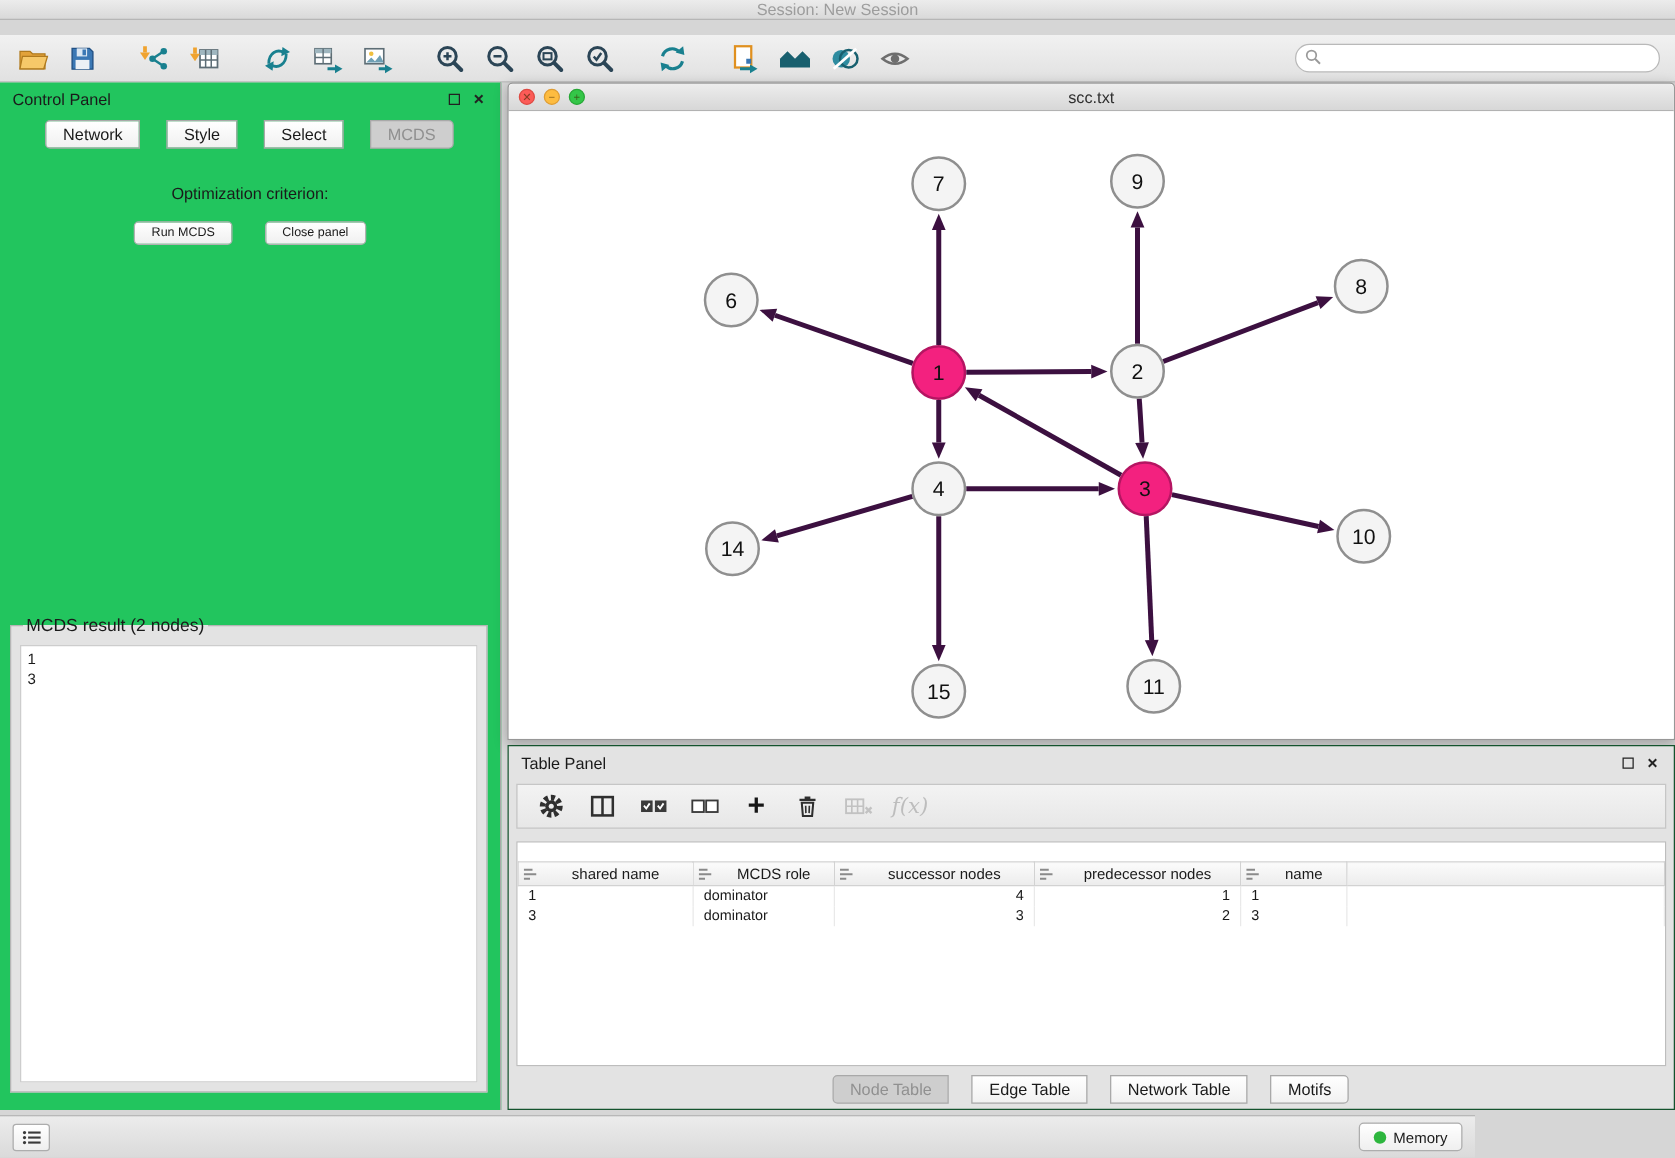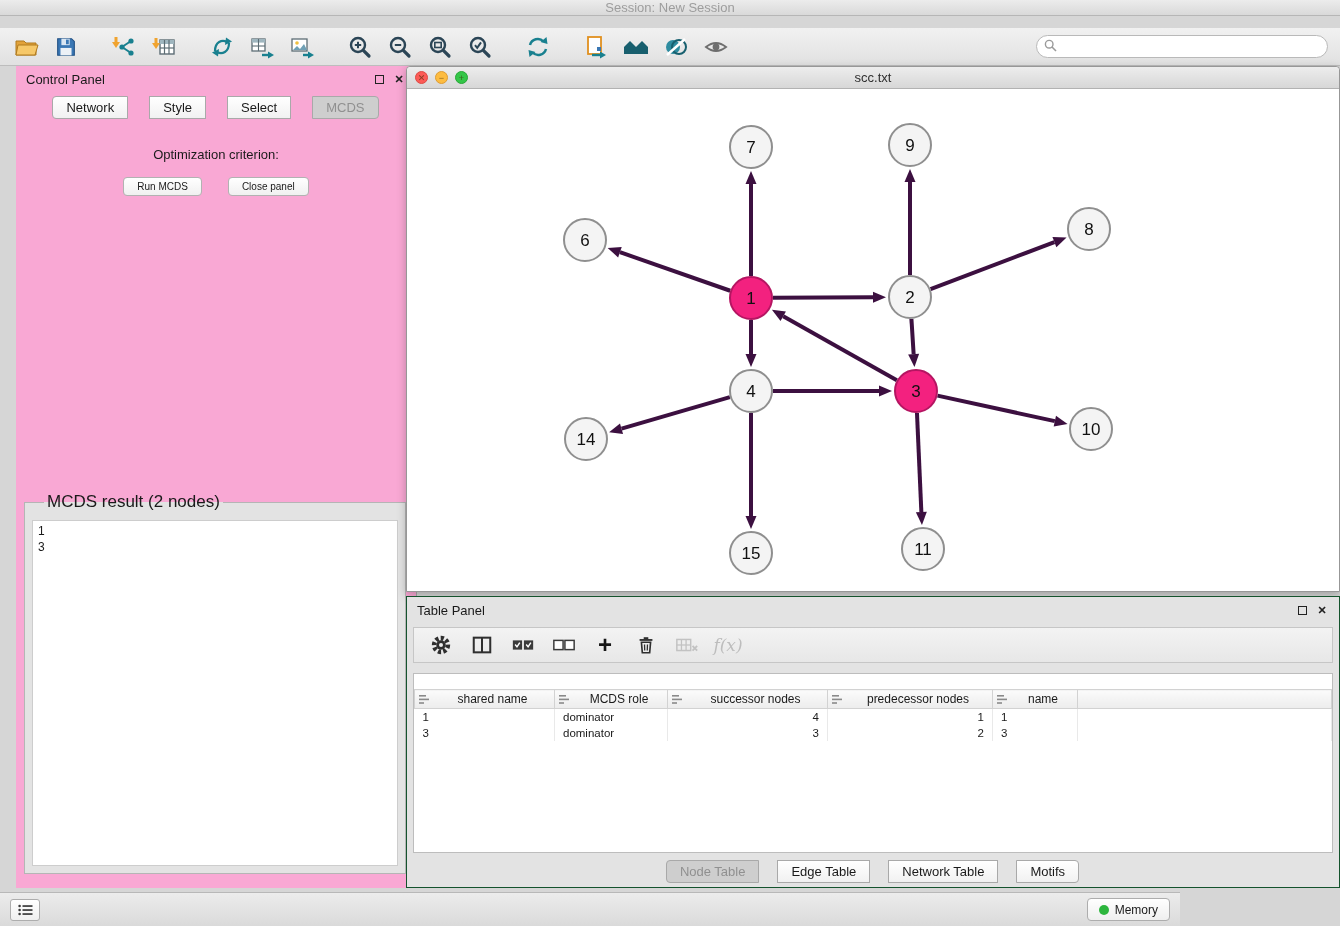--- a/index.html
+++ b/index.html
@@ -37,22 +37,22 @@
     background:#fff; border:1px solid #b9b9b9; border-radius:12px;
     display:flex; align-items:center; padding-left:7px;
   }
   .search-box input {
     border:none; outline:none; background:transparent; flex:1;
     font-family:"Liberation Sans", sans-serif; font-size:12px; padding:0 8px 0 4px;
   }
 
   
   .control-panel {
-    position:absolute; left:16px; top:66px; width:401px; height:822px;
-    background:#f9a8d4; border-right:1px solid #a8a8a8;
+    position:absolute; left:0; top:66px; width:401px; height:822px;
+    background:#22c55e; border-right:1px solid #a8a8a8;
   }
   .panel-head {
     height:26px; display:flex; align-items:center; padding:0 10px; font-size:13px;
   }
   .panel-head .spacer { flex:1; }
   .win-btn { width:14px; height:14px; display:flex; align-items:center; justify-content:center;
     margin-left:6px; cursor:pointer; color:#222; font-size:11px; font-weight:bold; }
   .float-glyph { width:9px; height:9px; border:1.5px solid #222; display:block; }
   .cp-tabs { display:flex; justify-content:center; margin-top:4px;gap:22px; }
   .seg-tab {
@@ -71,21 +71,21 @@
   .sel-arrows { position:absolute; right:5px; top:5px; }
   .cp-buttons { display:flex; justify-content:center; gap:26px; margin-top:15px; }
   .mac-btn {
     background:linear-gradient(#ffffff,#f0f0f0); border:1px solid #b2b2b2; border-radius:4px;
     font-family:"Liberation Sans", sans-serif; font-size:10px; padding:3px 13px; cursor:pointer; color:#1a1a1a;
   }
   .result-box {
     position:absolute; left:8px; top:426px; width:382px; height:382px;
     border:1px solid #b5b5b5; background:#e3e3e3; padding:8px 7px 7px 7px;
   }
-  .result-box legend { font-size:17px; padding:0 3px; margin-left:12px; }
+  .result-box legend { font-size:14px; padding:0 3px; margin-left:2px; }
   .result-area {
     width:100%; height:100%; background:#fff; border:1px solid #cdcdcd;
     font-size:12px; line-height:16px; padding:2px 5px; overflow:auto;
   }
 
   
   .network-window {
     position:absolute; left:406px; top:66px; width:934px; height:526px;
     background:#fff; border:1px solid #979797; border-radius:4px 4px 0 0;
     box-shadow:0 3px 10px rgba(0,0,0,.25);

